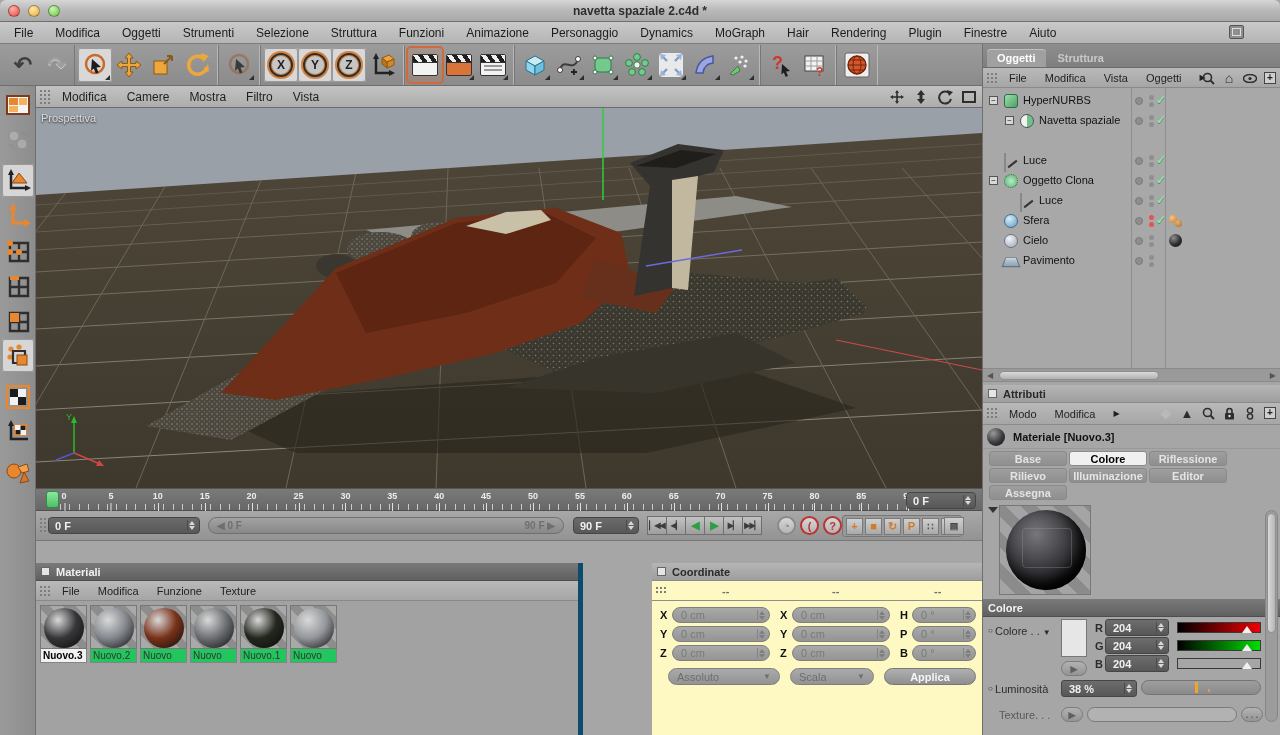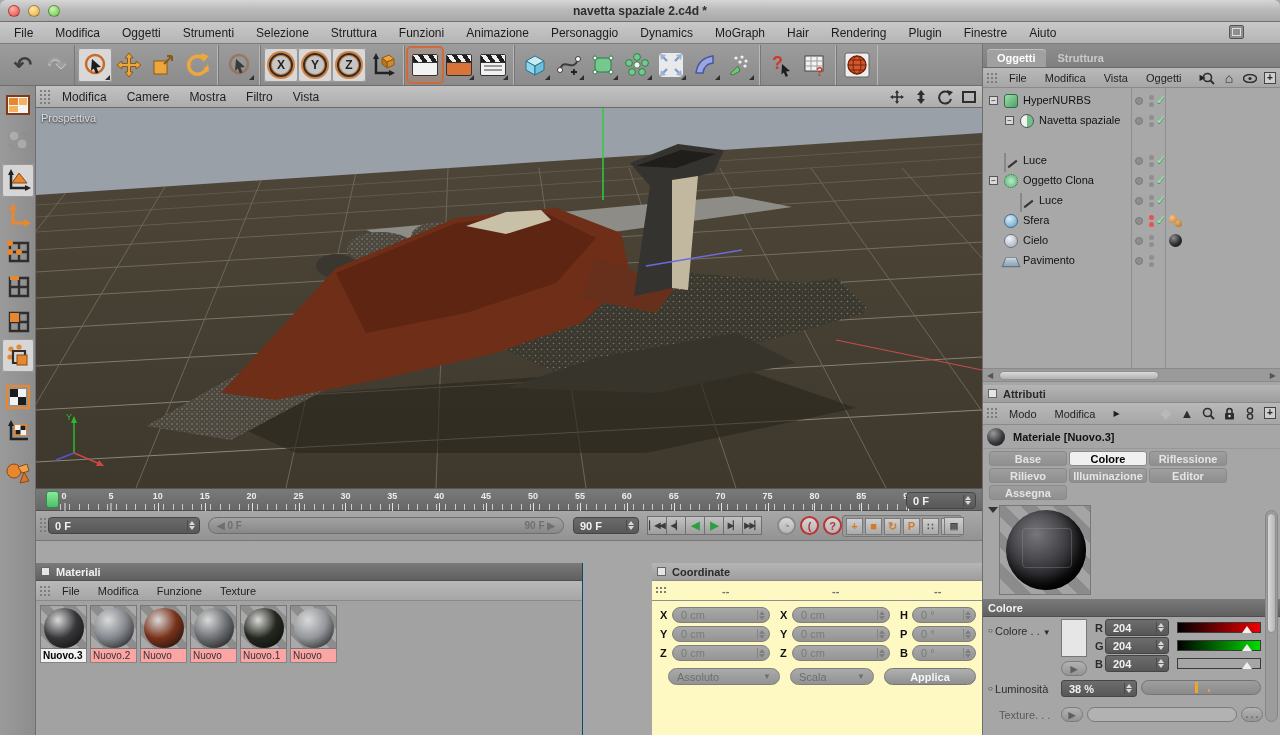--- a/index.html
+++ b/index.html
@@ -108,33 +108,33 @@
   .kbtn { width:17px; height:17px; background:linear-gradient(#cfcfcf,#aaa); border:1px solid #7a7a7a;
     display:flex; align-items:center; justify-content:center; font-size:11px; font-weight:bold; color:#d07a2a; }
   .kbtn.grey { color:#555; font-size:10px; }
 
   
   #statusbar { left:36px; top:541px; width:946px; height:22px; background:linear-gradient(#bcbcbc,#a9a9a9);
     border-bottom:1px solid #7c7c7c; display:flex; align-items:center; }
   #statusbar .txt { font-size:11px; color:#222; margin-left:24px; }
 
   
-  #materials { left:36px; top:563px; width:547px; height:172px; background:#a2a2a2; border-right:1px solid #0c4a6e; }
+  #materials { left:36px; top:563px; width:547px; height:172px; background:#a2a2a2; border-right:5px solid #0c4a6e; }
   .darkbar { height:18px; background:linear-gradient(#7a7a7a,#606060); border-bottom:1px solid #4e4e4e;
     color:#f2f2f2; font-weight:bold; font-size:11px; display:flex; align-items:center; }
   .darkbar .cb, .litebar .cb { width:9px; height:9px; background:#e5e5e5; border:1px solid #666; margin:0 6px 0 5px; }
   .panelmenu { height:20px; background:linear-gradient(#b9b9b9,#a6a6a6); border-bottom:1px solid #8a8a8a;
     display:flex; align-items:center; gap:18px; padding-left:26px; position:relative; }
   .panelmenu .mi { font-size:11px; color:#1f1f1f; }
   #mat-thumbs { display:flex; gap:3px; padding:4px 0 0 4px; }
   .mat { width:47px; }
   .mat .msphere-box { width:47px; height:44px; border:1px solid #777;
     background:repeating-linear-gradient(45deg,#a9a9a9 0 9px,#8d8d8d 9px 18px); position:relative; }
   .mat .msphere { position:absolute; left:3px; top:2px; width:40px; height:40px; border-radius:50%; }
-  .mat .mlabel { height:14px; font-size:10px; color:#333; background:#fca5a5; border:1px solid #848484;
+  .mat .mlabel { height:14px; font-size:10px; color:#333; background:#22c55e; border:1px solid #848484;
     border-top:none; display:flex; align-items:center; padding-left:2px; overflow:hidden; white-space:nowrap; }
   .mat.selected .mlabel { background:#f2f2f2; color:#000; font-weight:bold; }
 
   
   #coords { left:652px; top:563px; width:330px; height:172px; background:#fef9c3; }
   .litebar { height:18px; background:linear-gradient(#b5b5b5,#9e9e9e); border-bottom:1px solid #8a8a8a;
     color:#2a2a2a; font-weight:bold; font-size:11px; display:flex; align-items:center; }
   #coord-heads { height:20px; border-bottom:1px solid #8f8f8f; position:relative; }
   #coord-heads span { position:absolute; top:4px; font-size:11px; font-weight:bold; color:#6f6f6f; }
   .crow { position:absolute; height:16px; }

